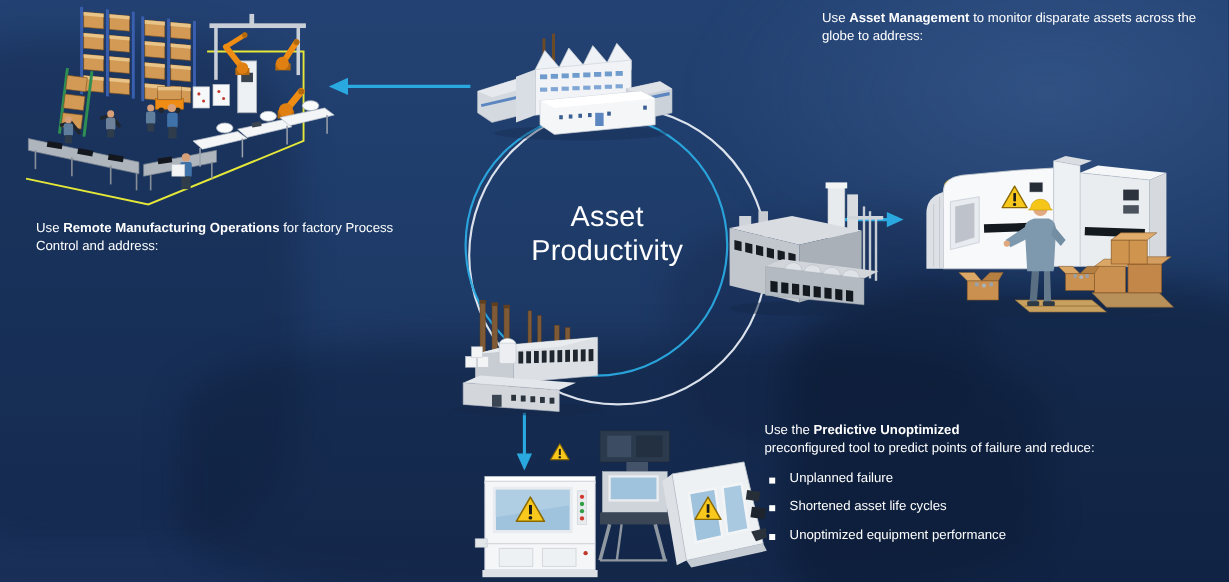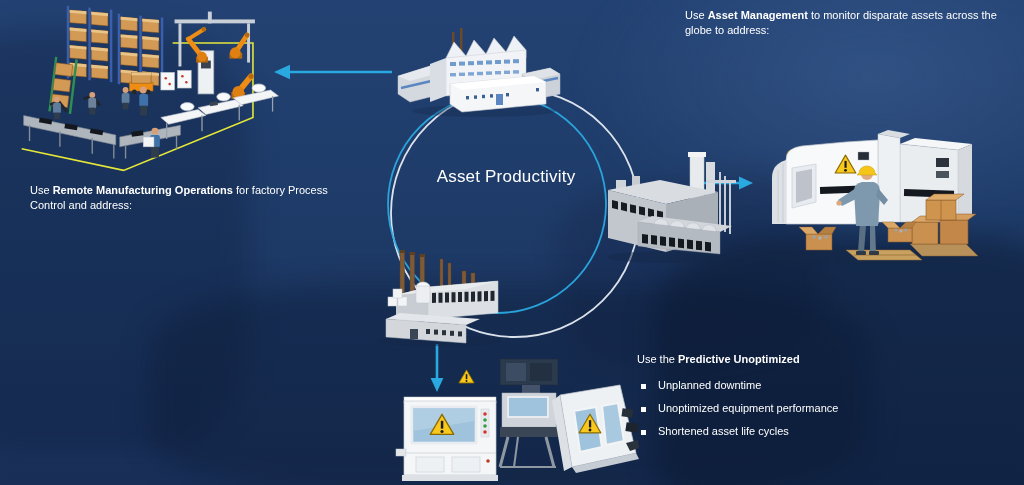--- a/index.html
+++ b/index.html
@@ -20,21 +20,21 @@
   .lead{margin:0;}
   .lead b{font-weight:bold;}
   .suffix-block{display:block;}
   ul.bullets{list-style:none;margin:11px 0 0 0;padding:0;}
   ul.bullets li{position:relative;padding-left:21px;margin-top:9px;line-height:1.3;}
   ul.bullets li::before{
     content:"";position:absolute;left:4px;top:6px;width:5px;height:5px;background:#ffffff;
   }
   .center-title{
     position:absolute;left:430px;top:167px;width:152px;text-align:center;
-    font-size:17px;line-height:1.2;font-weight:400;letter-spacing:.2px;
+    font-size:24px;line-height:1.2;font-weight:400;letter-spacing:.2px;
   }
 </style>
 </head>
 <body>
 
 <div class="stage">
 
   <div class="bg-blob blob-a"></div>
   <div class="bg-blob blob-c"></div>
   <div class="bg-blob blob-e"></div>
@@ -499,21 +499,21 @@
 
   <div class="textblock" style="left:30px;top:183px;width:320px;">
     <p class="lead"><span>Use </span><b>Remote Manufacturing Operations</b><span> for factory Process Control and address:</span></p>
   </div>
 
   <div class="textblock" style="left:685px;top:8px;width:322px;">
     <p class="lead"><span>Use </span><b>Asset Management</b><span> to monitor disparate assets across the globe to address:</span></p>
   </div>
 
   <div class="textblock" style="left:637px;top:352px;width:302px;">
-    <p class="lead"><span>Use the </span><b>Predictive Unoptimized</b></p>
+    <p class="lead"><span>Use the </span><b>Predictive Unoptimized</b><span class="suffix-block"> preconfigured tool to predict points of failure and reduce:</span></p>
     <ul class="bullets">
-      <li><span>Unplanned downtime</span></li>
+      <li><span>Unplanned failure</span></li>
+      <li><span>Shortened asset life cycles</span></li>
       <li><span>Unoptimized equipment performance</span></li>
-      <li><span>Shortened asset life cycles</span></li>
     </ul>
   </div>
 
 </div>
 
 </body></html>

